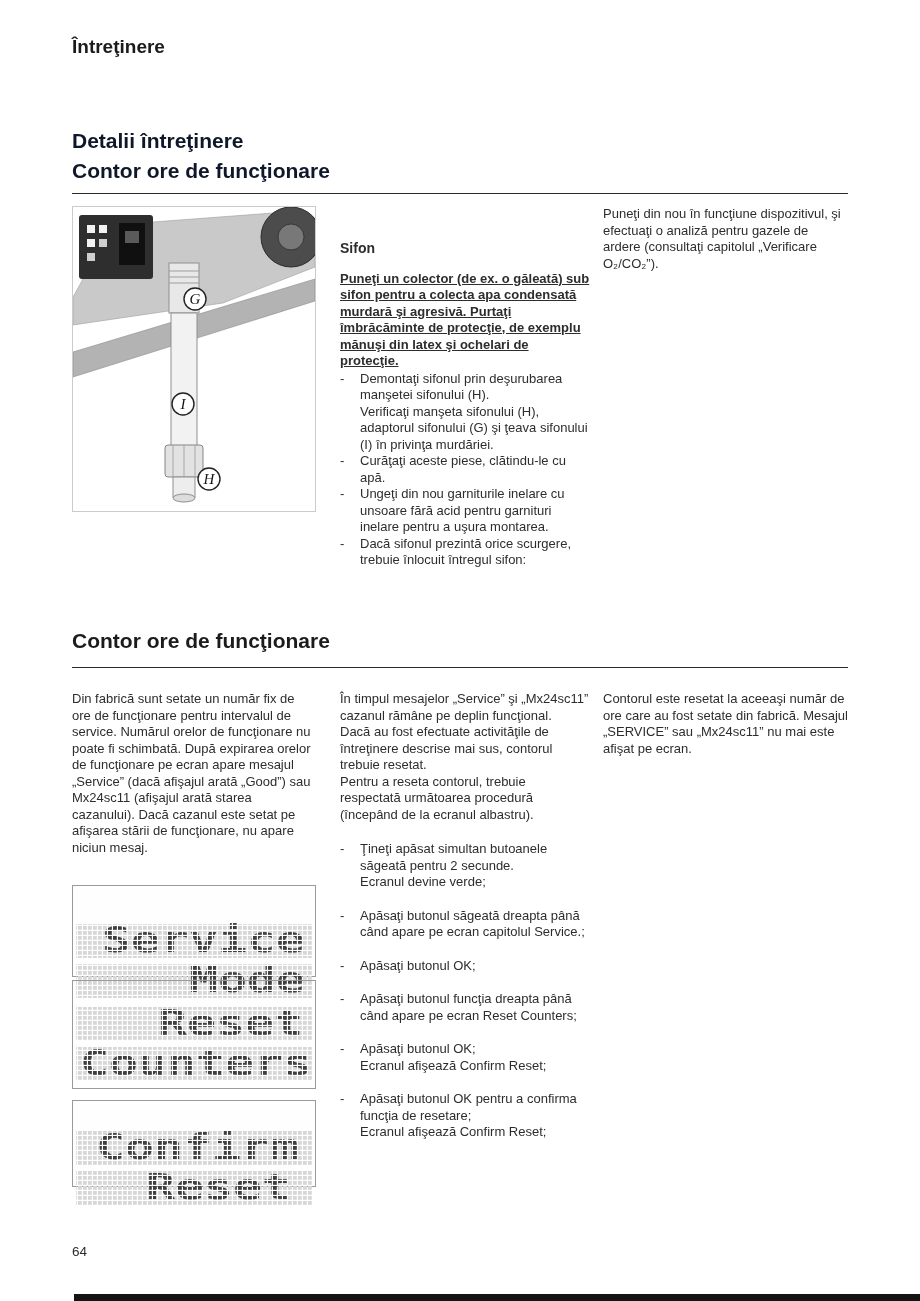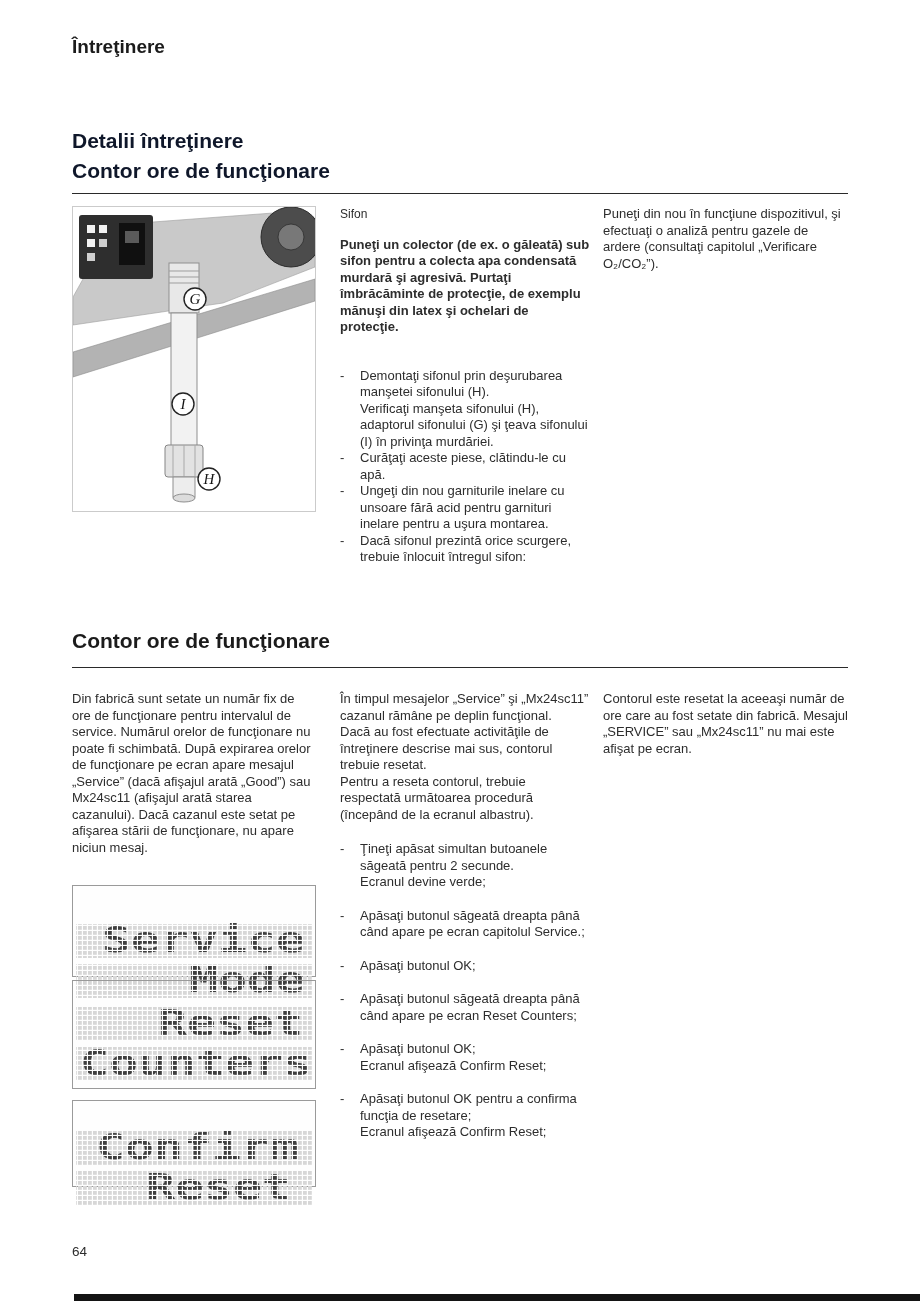--- a/index.html
+++ b/index.html
@@ -15,22 +15,22 @@
   .rule2 { top:667px; }
 
   .cols { position:absolute; left:72px; width:776px; display:flex; align-items:flex-start; }
   .cols1 { top:206px; }
   .cols2 { top:691px; }
   .col-a { width:244px; flex:none; }
   .col-b { width:250px; flex:none; margin-left:24px; }
   .col-c { width:245px; flex:none; margin-left:13px; }
 
   .body-text { font-size:13px; line-height:16.5px; white-space:pre-line; color:#2d2d2d; }
-  .subhead { font-size:12px; line-height:16.5px; font-weight:normal; margin-bottom:14px; }
-  .warning { font-size:13px; line-height:16.5px; font-weight:bold; margin-bottom:32px; white-space:pre-line; }
+  .subhead { font-size:14px; line-height:16.5px; font-weight:bold; margin-bottom:14px;margin-top:34px; }
+  .warning { font-size:13px; line-height:16.5px; font-weight:bold; margin-bottom:1px; white-space:pre-line;text-decoration:underline; }
 
   .bullet { display:flex; font-size:13px; line-height:16.5px; }
   .bullet .dash { width:20px; flex:none; }
   .bullet .btext { flex:1; white-space:pre-line; }
   .steps .bullet + .bullet { margin-top:17px; }
   .steps { margin-top:18px; }
 
   .figure { width:244px; height:306px; border:1px solid #cbcbcb; background:#fff; }
 
   .displays { margin-top:29px; }
@@ -202,21 +202,21 @@
         <div class="bullet">
           <span class="dash">-</span>
           <span class="btext">Apăsaţi butonul săgeată dreapta până când apare pe ecran capitolul Service.;</span>
         </div>
         <div class="bullet">
           <span class="dash">-</span>
           <span class="btext">Apăsaţi butonul OK;</span>
         </div>
         <div class="bullet">
           <span class="dash">-</span>
-          <span class="btext">Apăsaţi butonul săgeată dreapta până când apare pe ecran Reset Counters;</span>
+          <span class="btext">Apăsaţi butonul funcţia dreapta până când apare pe ecran Reset Counters;</span>
         </div>
         <div class="bullet">
           <span class="dash">-</span>
           <span class="btext">Apăsaţi butonul OK;
 Ecranul afişează Confirm Reset;</span>
         </div>
         <div class="bullet">
           <span class="dash">-</span>
           <span class="btext">Apăsaţi butonul OK pentru a confirma funcţia de resetare;
 Ecranul afişează Confirm Reset;</span>

